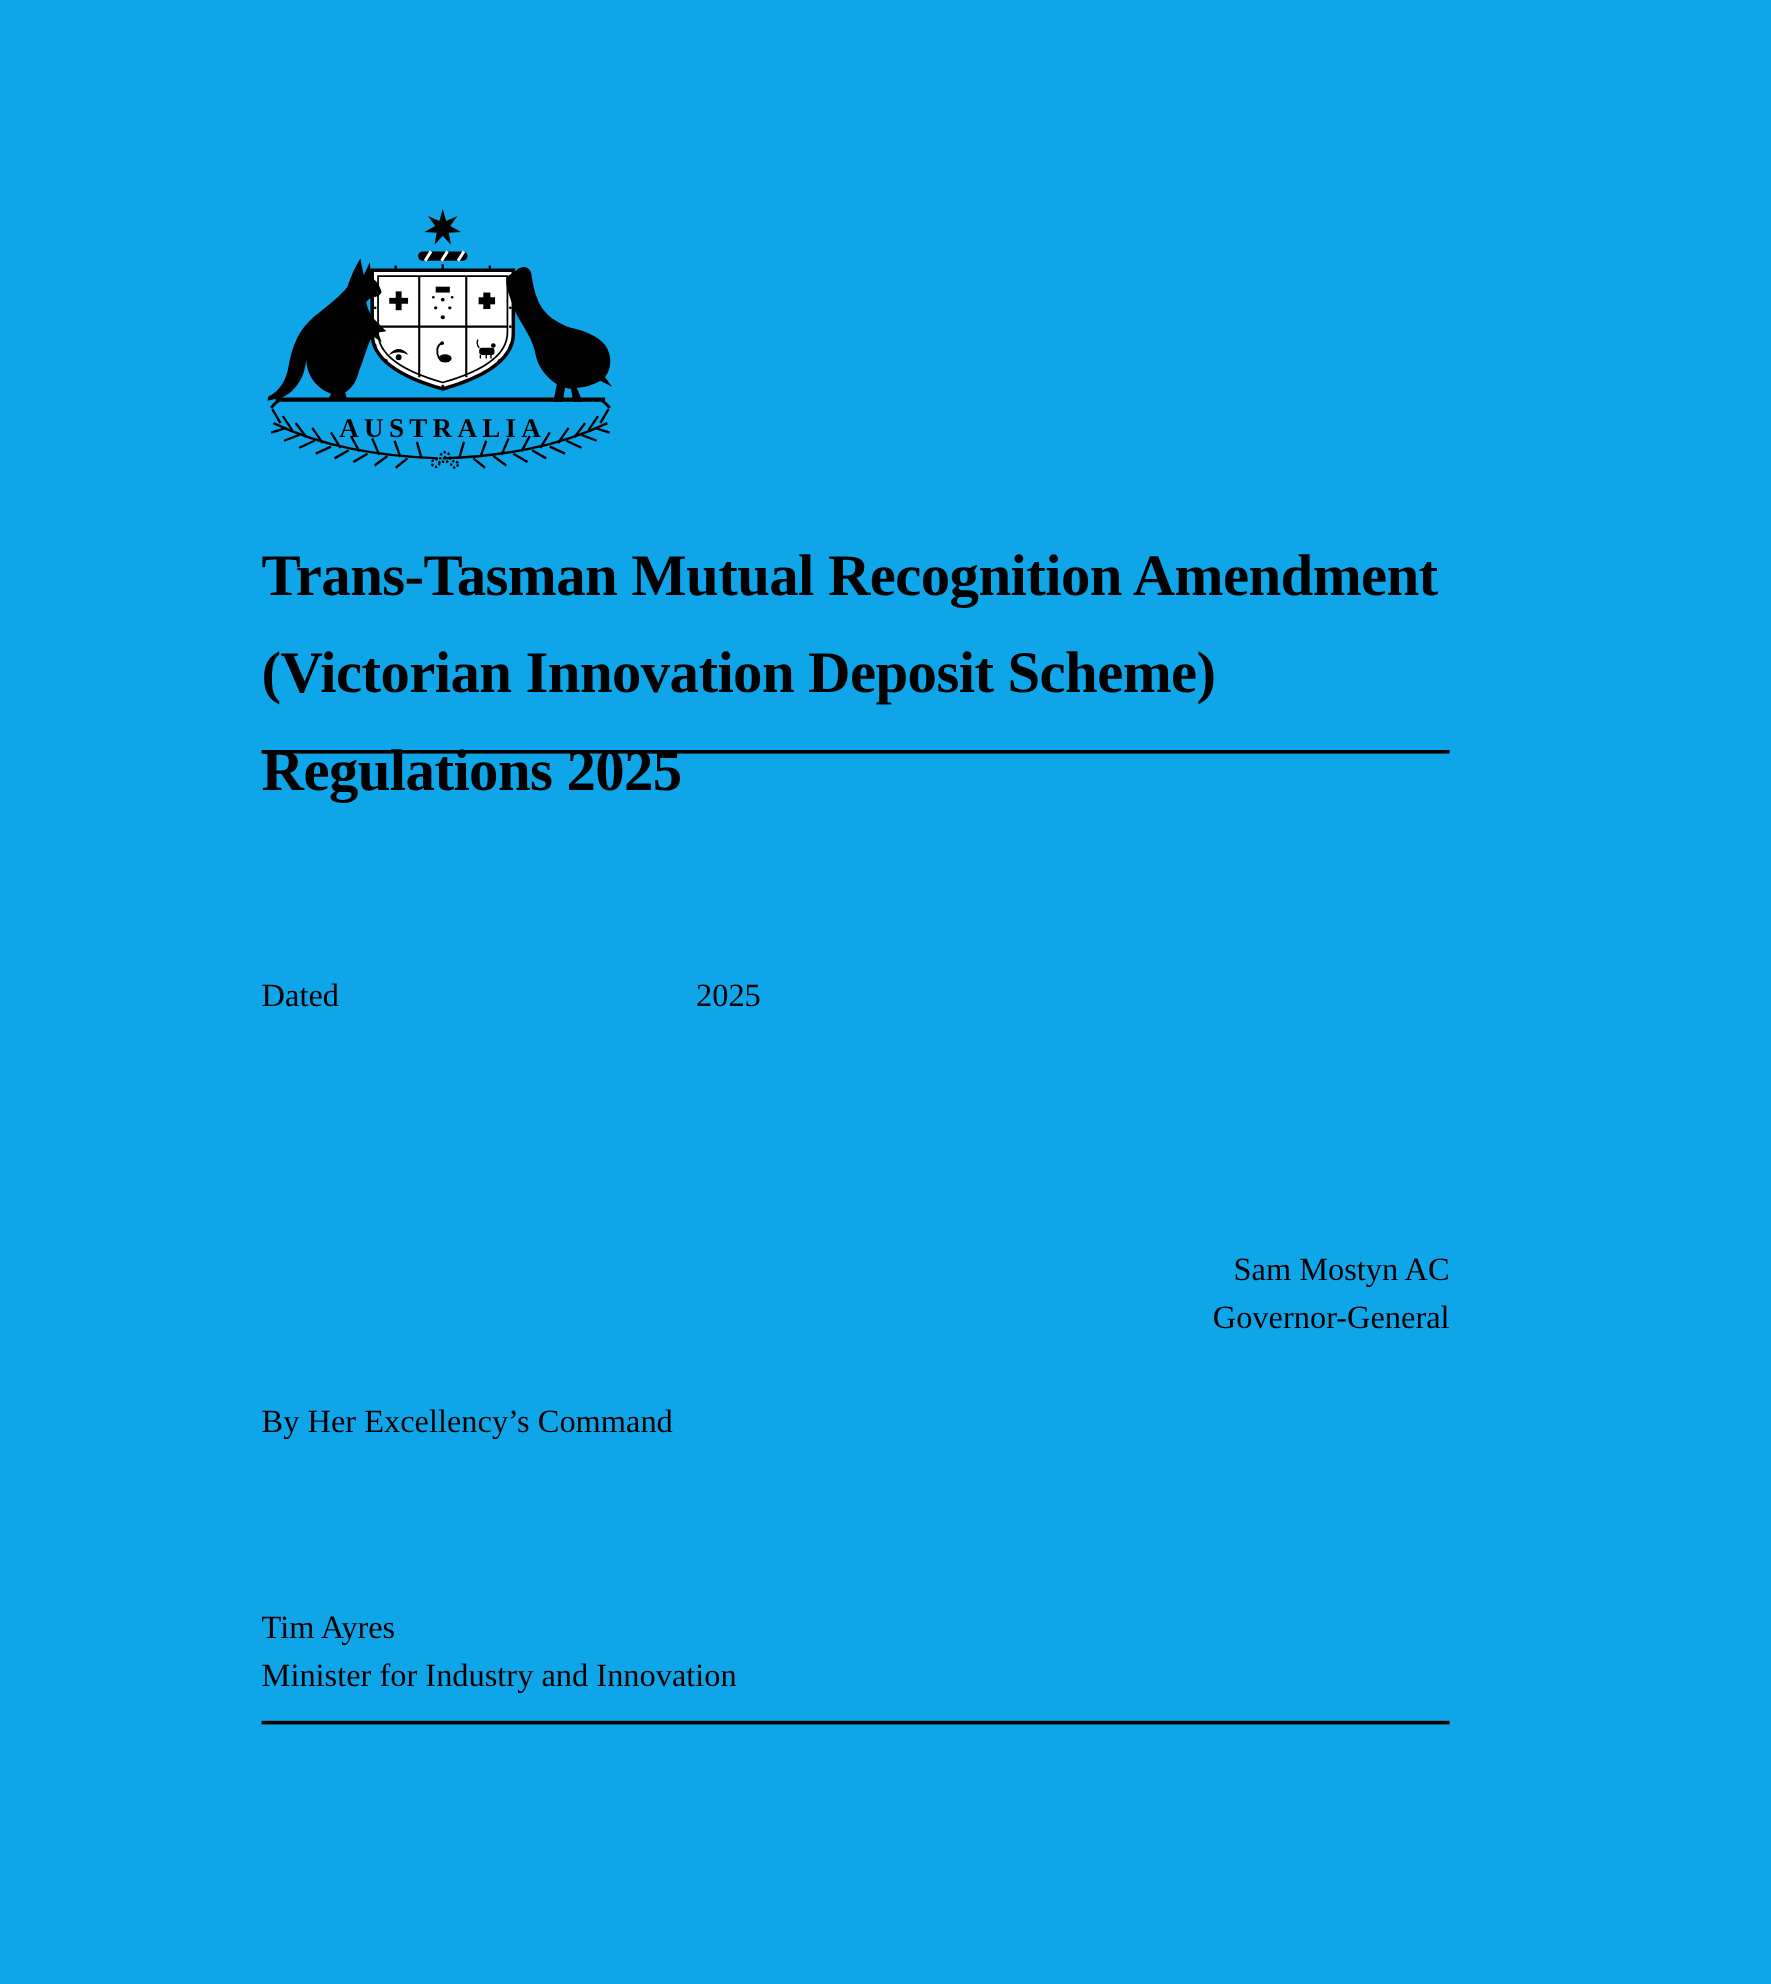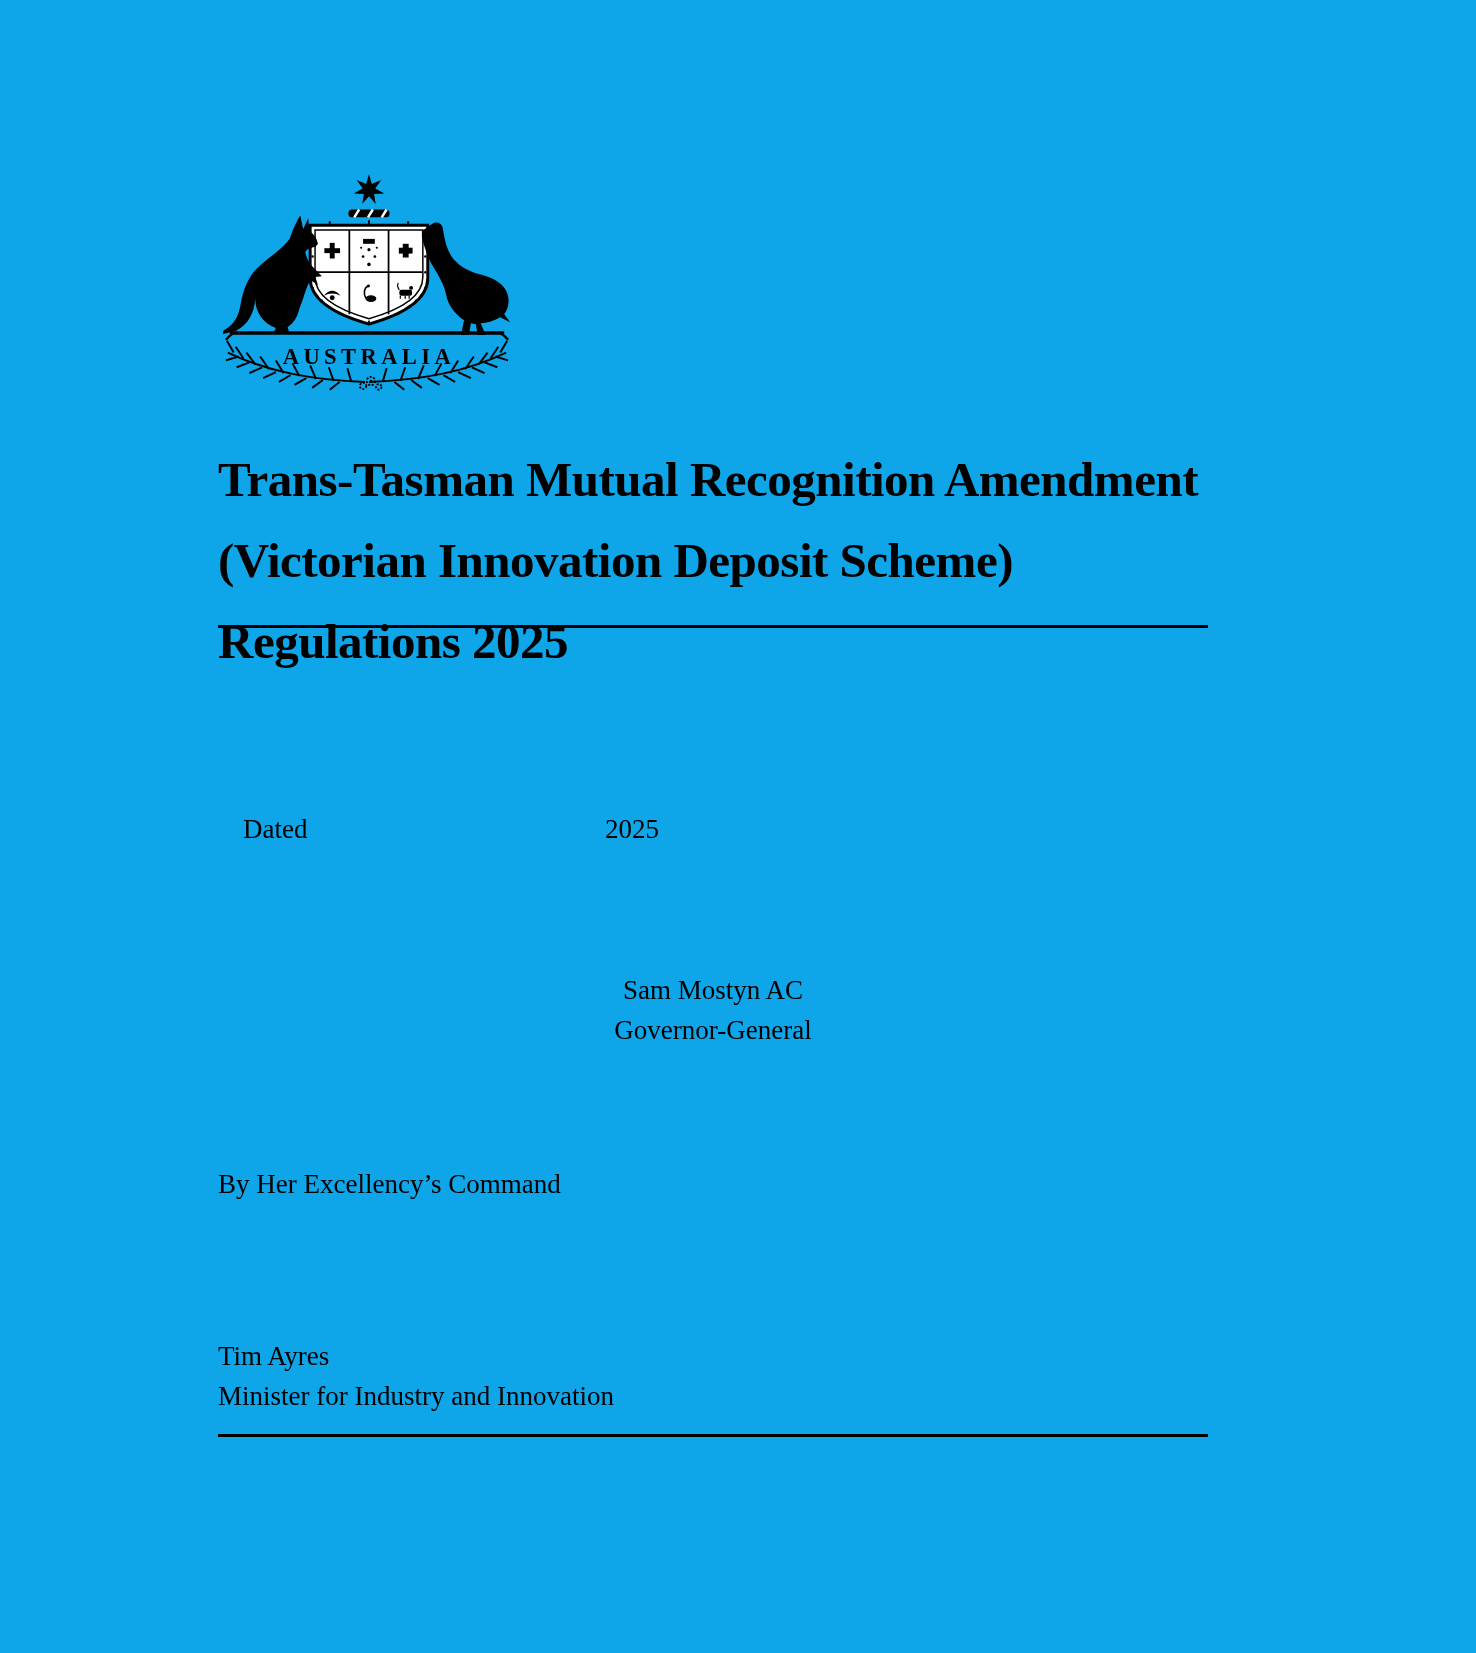--- a/index.html
+++ b/index.html
@@ -61,33 +61,32 @@
     text-align-last: left;
   }
 
   .dated-row {
     left: 218px;
     top: 815px;
     width: 990px;
     height: 34px;
     font-size: 27px;
     line-height: 29.5px;
-    margin-left: 25px;
   }
   .dated-year {
     position: absolute;
     left: 362px;
     top: 0;
   }
 
   .signature-block {
     left: 218px;
-    top: 970px;
-    width: 990px;
-    text-align: center;
+    top: 1038px;
+    width: 990px;
+    text-align: right;
     font-size: 27px;
     line-height: 40px;
   }
 
   .command-line {
     left: 218px;
     top: 1170px;
     width: 990px;
     font-size: 27px;
     line-height: 29.5px;

